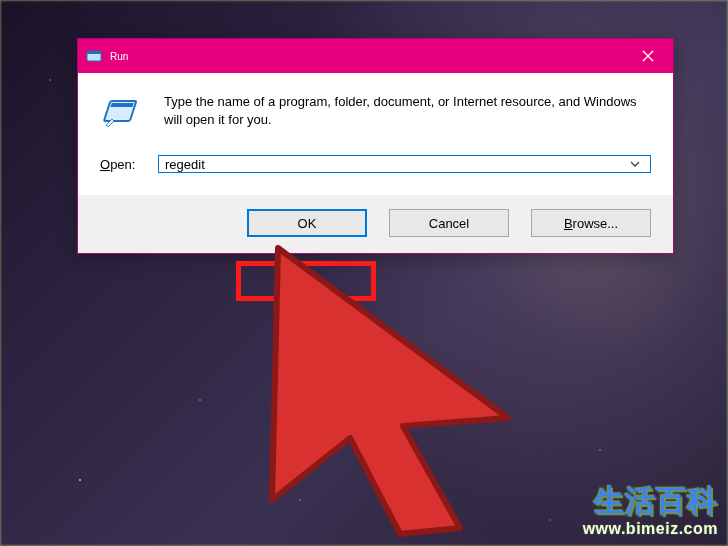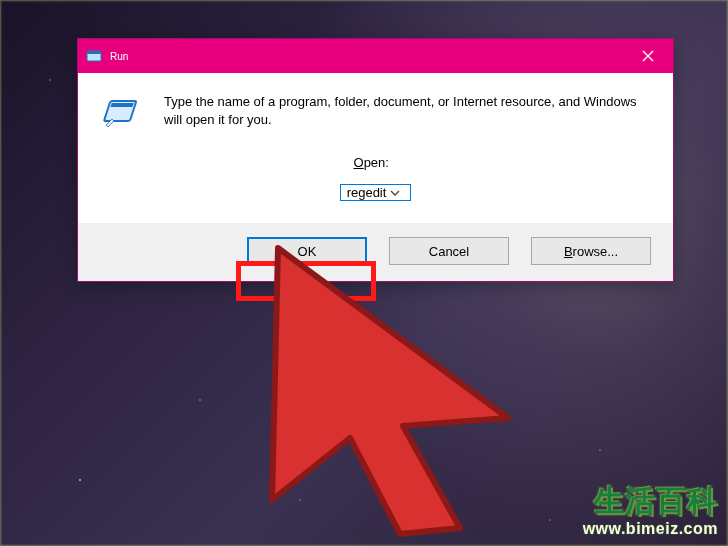--- a/index.html
+++ b/index.html
@@ -85,21 +85,20 @@
       font-size: 13px;
       color: #000;
       line-height: 1.35;
       flex: 1;
     }
     .input-row {
       display: flex;
       align-items: center;
       gap: 14px;
       margin-bottom: 22px;
-      flex-direction: column;
     }
     .open-label {
       font-size: 13px;
       color: #000;
       width: 44px;
     }
     .open-label .ul { text-decoration: underline; }
     .combo {
       flex: 1;
       height: 18px;
@@ -155,21 +154,21 @@
     
     .watermark {
       position: absolute;
       right: 10px; bottom: 8px;
       text-align: right;
       pointer-events: none;
     }
     .wm-cn {
       font-size: 30px;
       font-weight: 700;
-      color: #15803d;
+      color: #3b82f6;
       text-shadow: 0 0 3px #7fa34a, 2px 2px 0 #6a8c3c, -1px -1px 0 #6a8c3c;
       letter-spacing: 1px;
       font-family: "Microsoft YaHei", sans-serif;
     }
     .wm-url {
       font-size: 16px;
       color: #f2ffe0;
       text-shadow: 0 0 2px #4d6b28;
       font-weight: 700;
       margin-top: -2px;

